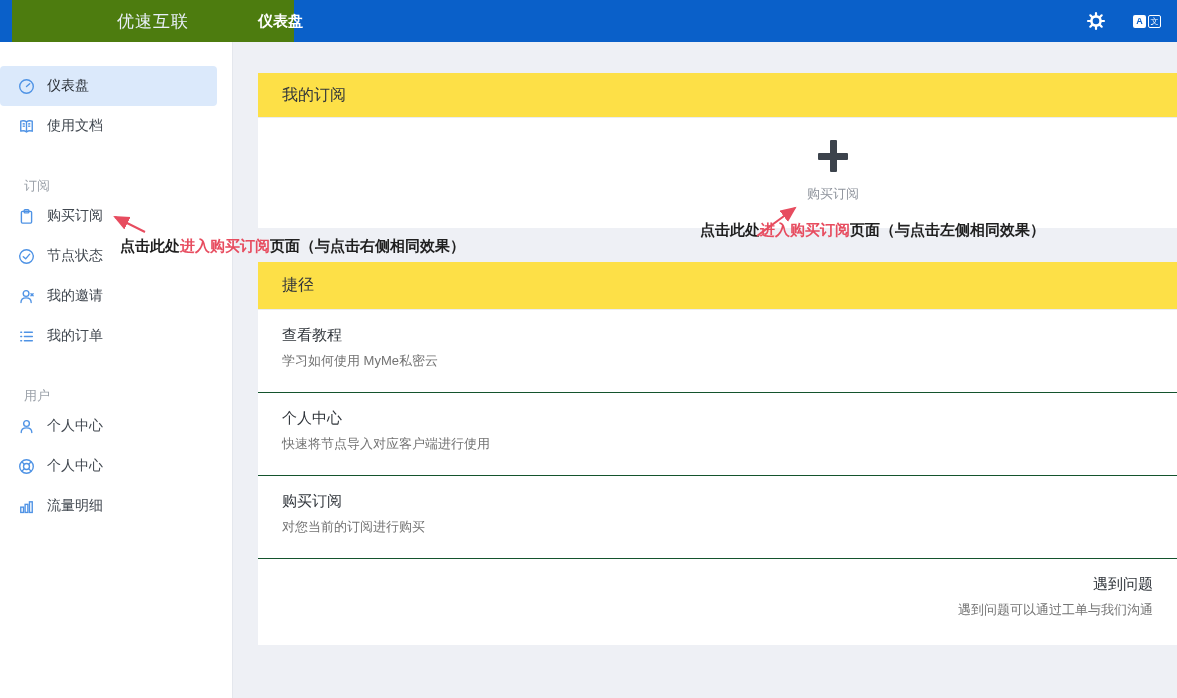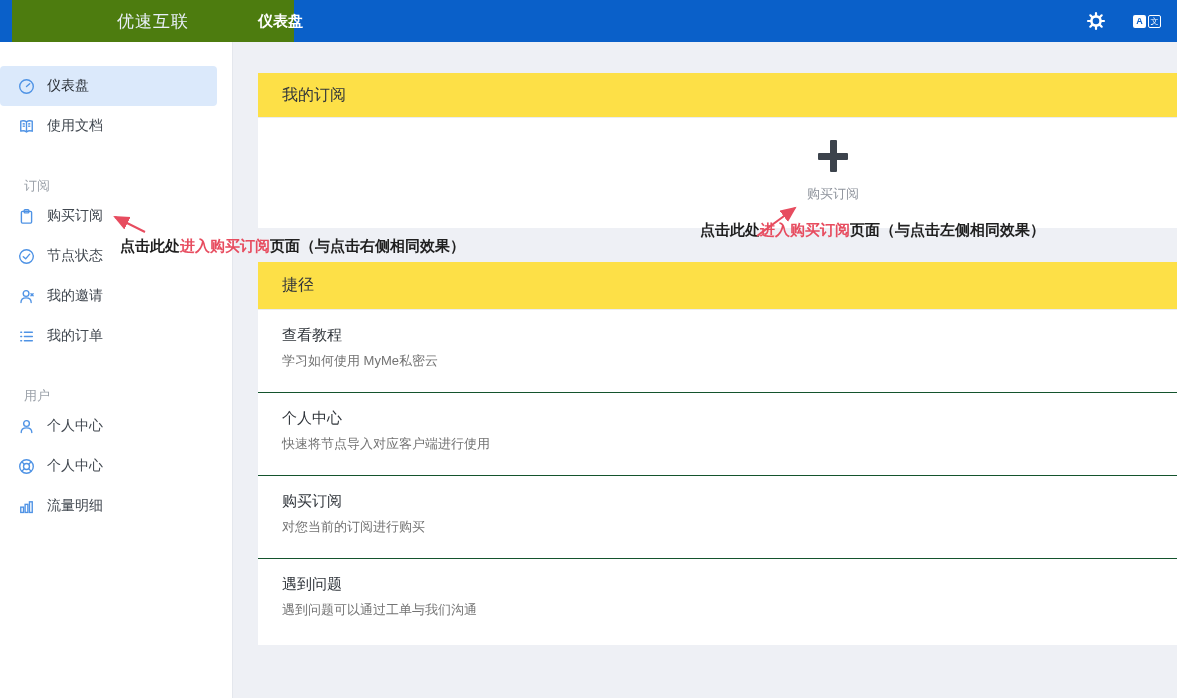--- a/index.html
+++ b/index.html
@@ -41,21 +41,21 @@
   .card-short .card-head { height:48px; }
 
   .plus-block { position:absolute; left:833px; top:140px; transform:translateX(-50%);
     text-align:center; cursor:pointer; }
   .plus-shape { position:relative; width:32px; height:32px; margin:0 auto; }
   .plus-shape .pb-h { position:absolute; left:1px; top:12.5px; width:30px; height:7px; background:#3c434c; border-radius:1px; }
   .plus-shape .pb-v { position:absolute; left:12.5px; top:0; width:7px; height:32px; background:#3c434c; border-radius:1px; }
   .plus-label { margin-top:13px; font-size:13px; color:#8e939c; white-space:nowrap; }
 
   .short-item { height:83px; padding:16px 24px 0 24px; border-bottom:1px solid #14532d; cursor:pointer; }
-  .short-item:last-child { border-bottom:none; }
+  .short-item:last-child { border-bottom:none;text-align:right; }
   .short-title { font-size:15px; color:#2f343a; margin-bottom:7px; }
   .short-sub { font-size:13px; color:#737373; }
 
   
   .anno { position:absolute; font-size:15px; font-weight:bold; color:#1f1f1f; white-space:nowrap; z-index:20; }
   .anno .red { color:#e74c5f; }
   .anno-left { left:120px; top:237px; }
   .anno-mid { left:700px; top:221px; }
   .arrow-svg { position:absolute; z-index:21; pointer-events:none; }
   .arrow-left { left:103px; top:206px; }

